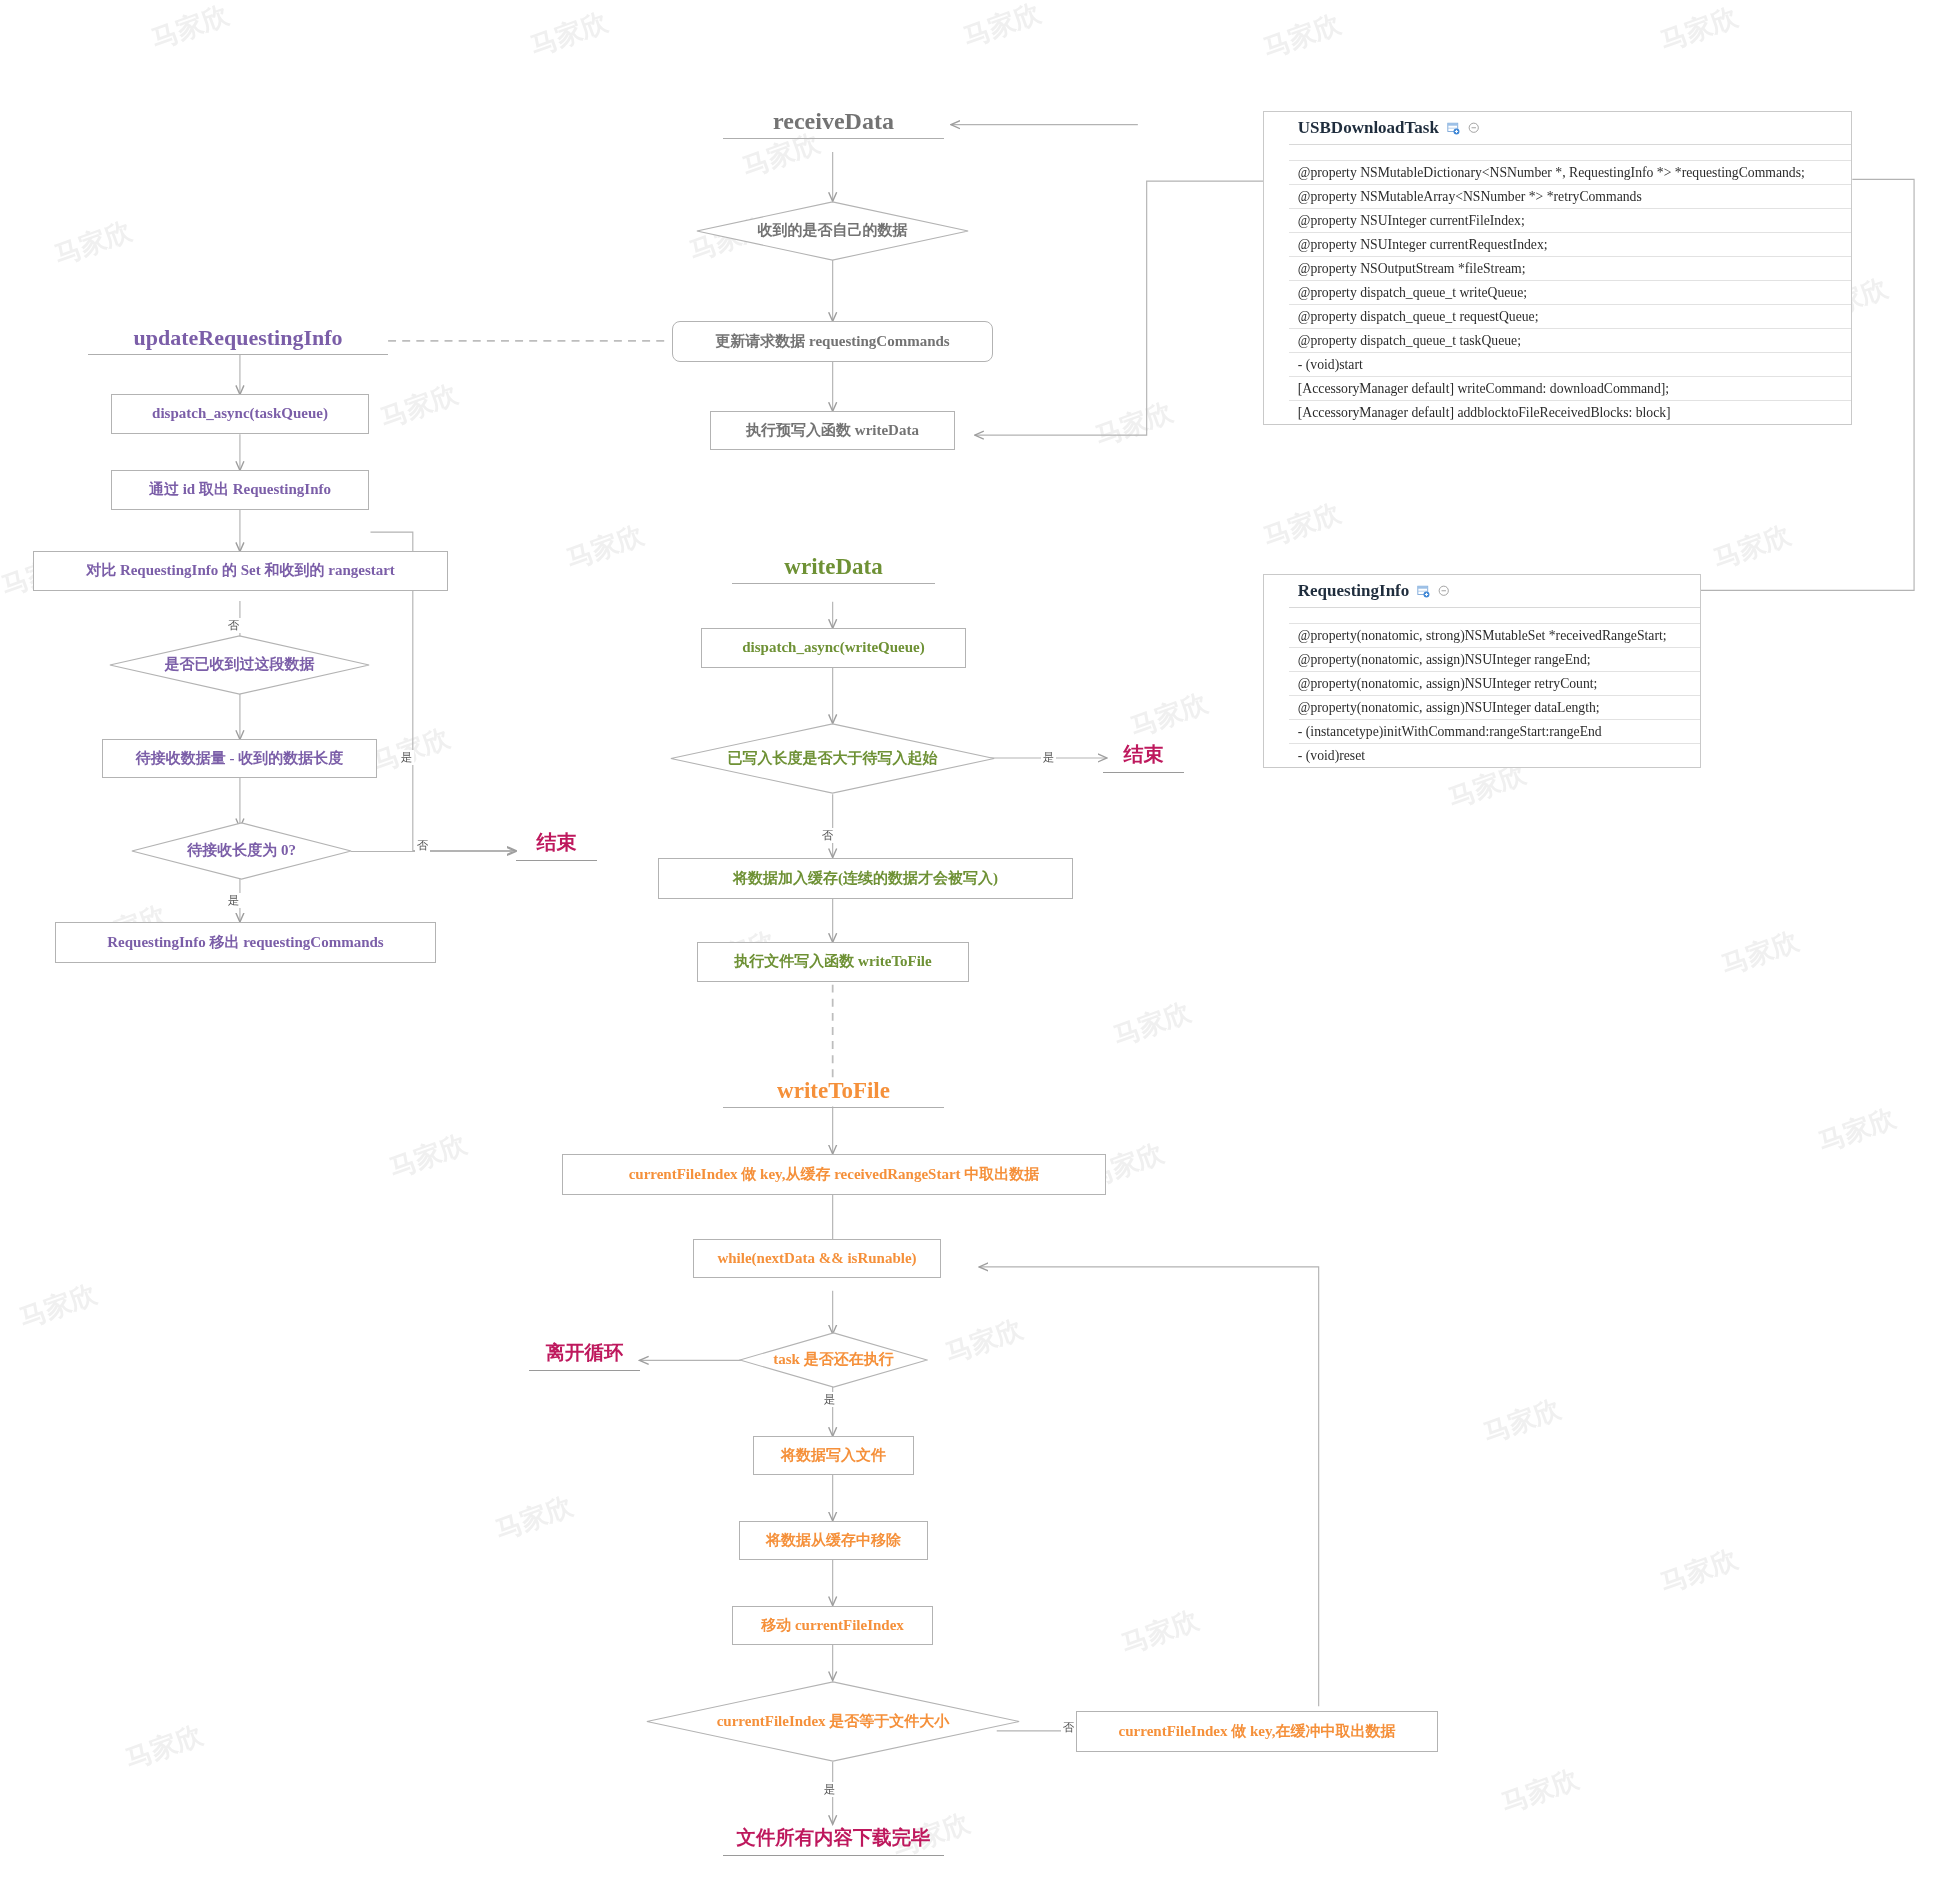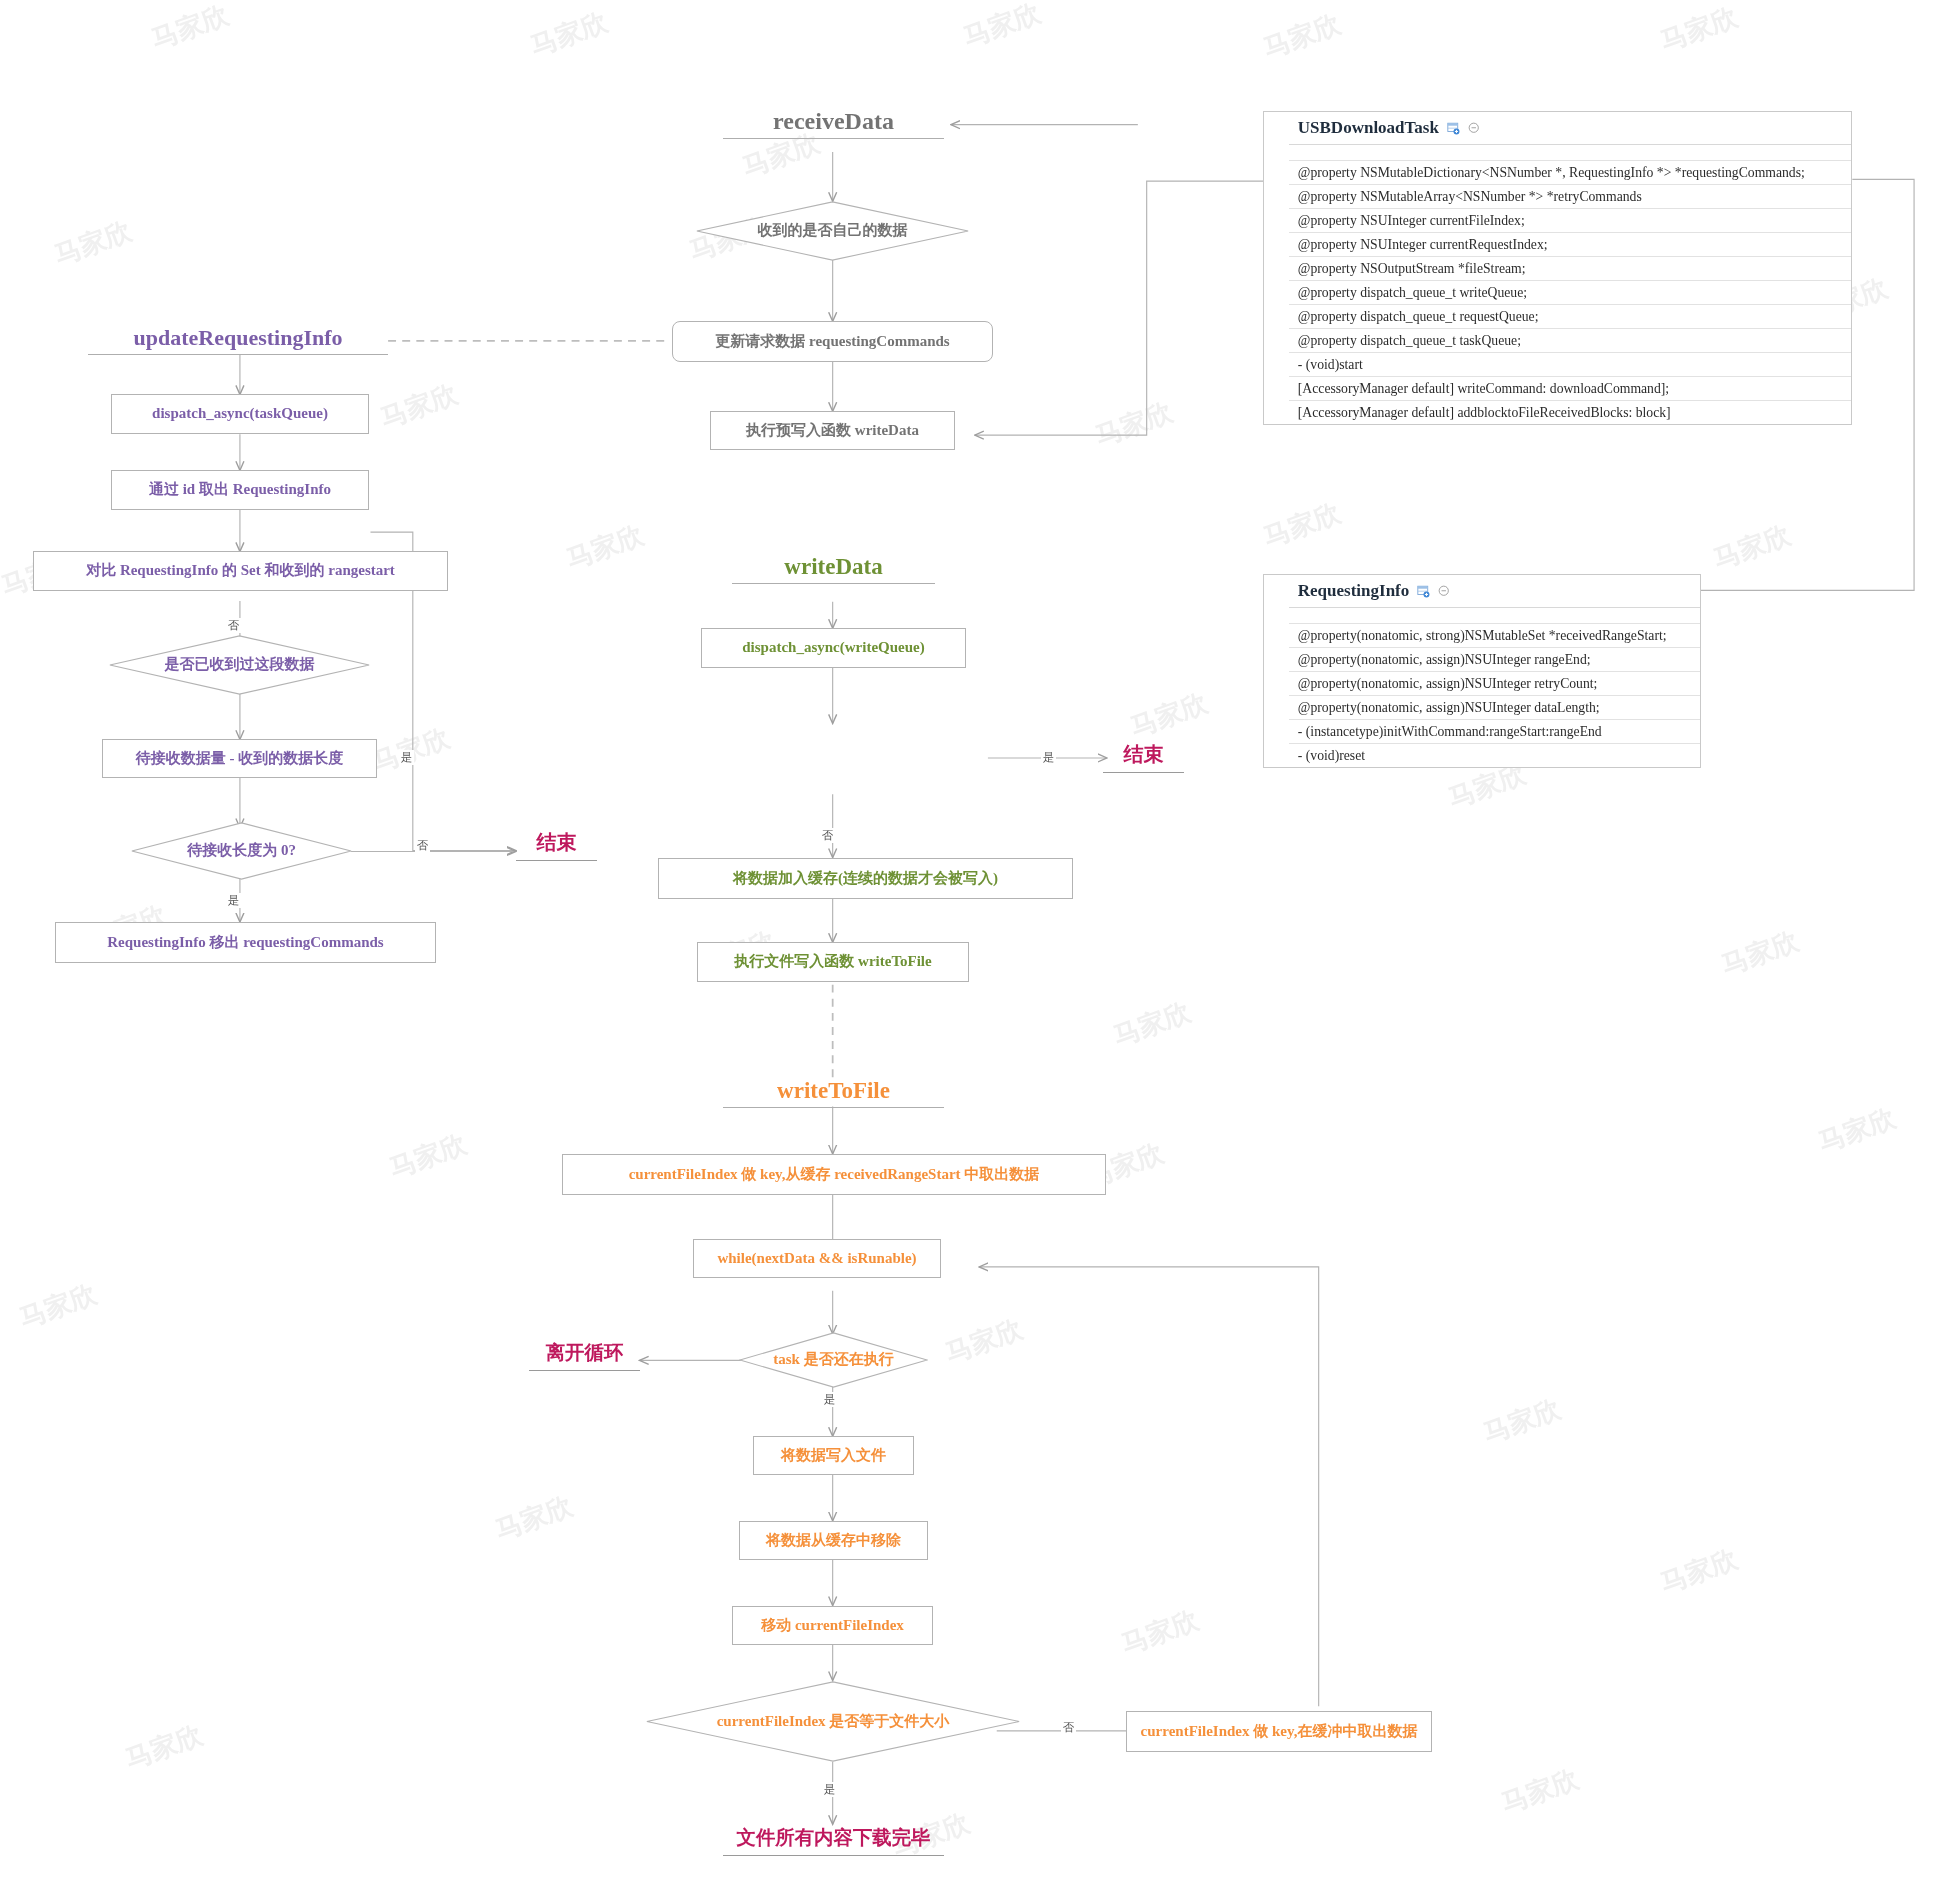--- a/index.html
+++ b/index.html
@@ -257,20 +257,26 @@
 
   <div class="title c-green" style="left:732px;top:554px;width:203px;font-size:23px;">
     <span>writeData</span>
     <span class="tline"></span>
   </div>
 
   <div class="node rect c-green" style="left:701px;top:628px;width:265px;height:40px;font-size:15px;">
     <span>dispatch_async(writeQueue)</span>
   </div>
 
+  <div class="node diamond c-green" style="left:670px;top:723px;width:325px;height:71px;font-size:15px;">
+    <svg class="dshape" viewBox="0 0 368 80" preserveAspectRatio="none">
+      <polygon points="184,1 367,40 184,79 1,40" fill="#fff" stroke="#b3b3b3" stroke-width="1.2"></polygon>
+    </svg>
+    <span class="dtxt">已写入长度是否大于待写入起始</span>
+  </div>
 
   <div class="term" style="left:1103px;top:741px;width:81px;font-size:20px;">
     <span>结束</span>
     <span class="tline"></span>
   </div>
 
   <div class="node rect c-green" style="left:658px;top:858px;width:415px;height:41px;font-size:15px;">
     <span>将数据加入缓存(连续的数据才会被写入)</span>
   </div>
 
@@ -318,21 +324,21 @@
     <span>移动 currentFileIndex</span>
   </div>
 
   <div class="node diamond c-orange" style="left:646px;top:1681px;width:374px;height:81px;font-size:15px;">
     <svg class="dshape" viewBox="0 0 424 92" preserveAspectRatio="none">
       <polygon points="212,1 423,46 212,91 1,46" fill="#fff" stroke="#b3b3b3" stroke-width="1.2"></polygon>
     </svg>
     <span class="dtxt">currentFileIndex 是否等于文件大小</span>
   </div>
 
-  <div class="node rect c-orange" style="left:1126px;top:1711px;width:306px;height:41px;font-size:15px;">
+  <div class="node rect c-orange" style="left:1076px;top:1711px;width:362px;height:41px;font-size:15px;">
     <span>currentFileIndex 做 key,在缓冲中取出数据</span>
   </div>
 
   <div class="term" style="left:723px;top:1824px;width:221px;font-size:19.4px;">
     <span>文件所有内容下载完毕</span>
     <span class="tline"></span>
   </div>
 
   <div class="elab" style="left:822px;top:1392px;">是</div>
   <div class="elab" style="left:1061px;top:1720px;">否</div>

